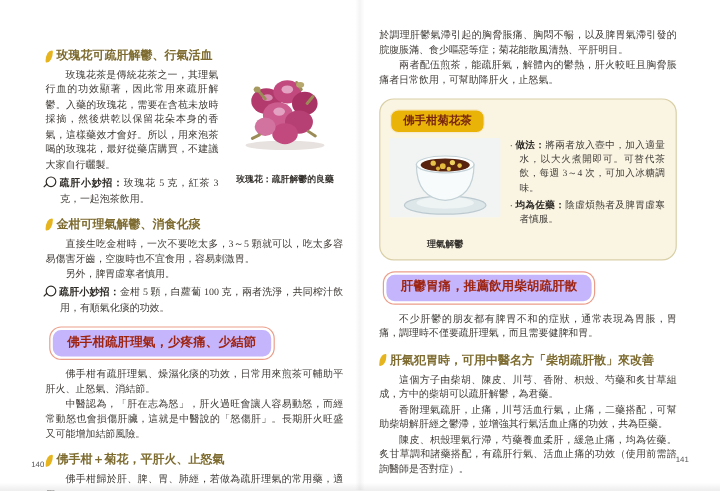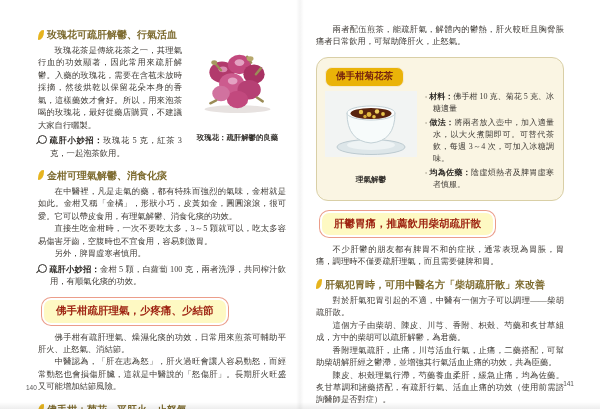--- a/index.html
+++ b/index.html
@@ -18,34 +18,34 @@
   .page-right{left:300px;width:300px;padding:24px 36px 0 16px;}
 
   p{margin:0;font-size:8.3px;line-height:1.5;text-align:justify;}
   .indent{text-indent:2em;}
 
   h3.sec{
     margin:9px 0 4px 0;font-size:10px;line-height:1.3;font-weight:bold;
     color:#7d6b2f;display:flex;align-items:center;gap:3px;
     font-family:"Liberation Sans","DejaVu Sans",sans-serif;
   }
-  h3.sec:first-child{margin-top:4px;}
+  h3.sec:first-child{margin-top:16px;}
   .leaf{display:inline-block;width:6px;height:10px;background:#e6b41e;
     border-radius:85% 10% 85% 10%;flex:0 0 auto;}
 
   .tip{margin:3px 0 0 0;padding-left:12px;text-indent:-12px;}
   .tip b{color:#2e2b27;margin-top:21px;}
   .tip-icon{display:inline-block;width:7px;height:7px;border:1.4px solid #2e2b27;
     border-radius:50%;position:relative;margin-right:2px;vertical-align:-1px;text-indent:0;}
   .tip-icon::after{content:'';position:absolute;width:4px;height:1.4px;background:#2e2b27;
     transform:rotate(-45deg);left:-3px;top:6px;}
 
   .banner{
     display:inline-block;margin:10px 0 7px 4px;padding:4px 12px 5px 12px;
-    background:#fef9c3;color:#9e2412;font-weight:bold;font-size:10.5px;
+    background:#c4b5fd;color:#9e2412;font-weight:bold;font-size:10.5px;
     border:2px solid #ffffff;border-radius:9px;
     box-shadow:0 0 0 1px rgba(224,104,75,.65);
     font-family:"Liberation Sans","DejaVu Sans",sans-serif;line-height:1.25;
   }
 
   
   .rose-fig{float:right;width:97px;margin:2px 0 2px 7px;text-align:center;}
   .rose-fig svg{display:block;width:97px;height:68px;}
   .fig-cap{font-size:7.4px;font-weight:bold;color:#33302c;margin-top:18px;
     font-family:"Liberation Sans","DejaVu Sans",sans-serif;white-space:nowrap;}
@@ -112,21 +112,20 @@
       <p class="indent">玫瑰花茶是傳統花茶之一，其理氣行血的功效顯著，因此常用來疏肝解鬱。入藥的玫瑰花，需要在含苞未放時採摘，然後烘乾以保留花朵本身的香氣，這樣藥效才會好。所以，用來泡茶喝的玫瑰花，最好從藥店購買，不建議大家自行曬製。</p>
       <p class="tip">
         <span class="tip-icon"></span><b>疏肝小妙招：</b><span>玫瑰花 5 克，紅茶 3 克，一起泡茶飲用。</span>
       </p>
     </div>
 
     <h3 class="sec">
       <span class="leaf"></span>
       <span>金柑可理氣解鬱、消食化痰</span>
     </h3>
-    <p class="indent">在中醫裡，凡是走氣的藥，都有特殊而強烈的氣味，金柑就是如此。金柑又稱「金橘」，形狀小巧，皮黃如金，圓圓滾滾，很可愛。它可以帶皮食用，有理氣解鬱、消食化痰的功效。</p>
     <p class="indent">直接生吃金柑時，一次不要吃太多，3～5 顆就可以，吃太多容易傷害牙齒，空腹時也不宜食用，容易刺激胃。</p>
     <p class="indent">另外，脾胃虛寒者慎用。</p>
     <p class="tip">
       <span class="tip-icon"></span><b>疏肝小妙招：</b><span>金柑 5 顆，白蘿蔔 100 克，兩者洗淨，共同榨汁飲用，有順氣化痰的功效。</span>
     </p>
 
     <div class="banner">佛手柑疏肝理氣，少疼痛、少結節</div>
 
     <p class="indent">佛手柑有疏肝理氣、燥濕化痰的功效，日常用來煎茶可輔助平肝火、止怒氣、消結節。</p>
     <p class="indent">中醫認為，「肝在志為怒」，肝火過旺會讓人容易動怒，而經常動怒也會損傷肝臟，這就是中醫說的「怒傷肝」。長期肝火旺盛又可能增加結節風險。</p>
@@ -135,20 +134,21 @@
       <span class="leaf"></span>
       <span>佛手柑＋菊花，平肝火、止怒氣</span>
     </h3>
     <p class="indent">佛手柑歸於肝、脾、胃、肺經，若做為疏肝理氣的常用藥，適用</p>
 
     <div class="pagenum pn-left">140</div>
   </div>
 
   <div class="page page-right">
 
+    <p>於調理肝鬱氣滯引起的胸脅脹痛、胸悶不暢，以及脾胃氣滯引發的脘腹脹滿、食少嘔惡等症；菊花能散風清熱、平肝明目。</p>
     <p class="indent">兩者配伍煎茶，能疏肝氣，解體內的鬱熱，肝火較旺且胸脅脹痛者日常飲用，可幫助降肝火，止怒氣。</p>
 
     <div class="card">
       <div class="card-tab">佛手柑菊花茶</div>
       <div class="card-body">
         <div class="card-photo">
           <div class="ph">
             <svg viewBox="0 0 92 66">
               <rect x="0" y="0" width="92" height="66" fill="#f2f4f3"></rect>
               <ellipse cx="46" cy="56" rx="34" ry="7.5" fill="#dde6e9" stroke="#bccad0" stroke-width="1"></ellipse>
@@ -160,36 +160,34 @@
               <circle cx="44" cy="23.5" r="2.4" fill="#e3b93e"></circle>
               <circle cx="52" cy="20.5" r="2.2" fill="#edd05e"></circle>
               <circle cx="58" cy="23" r="1.9" fill="#e8c54a"></circle>
               <circle cx="40" cy="25.5" r="1.7" fill="#d9ae35"></circle>
               <circle cx="49" cy="25.8" r="1.8" fill="#e8c54a"></circle>
             </svg>
           </div>
           <div class="card-cap">理氣解鬱</div>
         </div>
         <div class="card-list">
-          <p class="ritem"><span class="dot">‧</span><b>材料：</b><span>佛手柑 10 克、菊花 5 克、冰糖適量</span></p>
           <p class="ritem"><span class="dot">‧</span><b>做法：</b><span>將兩者放入壺中，加入適量水，以大火煮開即可。可替代茶飲，每週 3～4 次，可加入冰糖調味。</span></p>
           <p class="ritem"><span class="dot">‧</span><b>均為佐藥：</b><span>陰虛煩熱者及脾胃虛寒者慎服。</span></p>
         </div>
       </div>
     </div>
 
     <div class="banner">肝鬱胃痛，推薦飲用柴胡疏肝散</div>
 
     <p class="indent">不少肝鬱的朋友都有脾胃不和的症狀，通常表現為胃脹，胃痛，調理時不僅要疏肝理氣，而且需要健脾和胃。</p>
 
     <h3 class="sec">
       <span class="leaf"></span>
       <span>肝氣犯胃時，可用中醫名方「柴胡疏肝散」來改善</span>
     </h3>
-    <p class="indent">對於肝氣犯胃引起的不適，中醫有一個方子可以調理——柴胡疏肝散。</p>
     <p class="indent">這個方子由柴胡、陳皮、川芎、香附、枳殼、芍藥和炙甘草組成，方中的柴胡可以疏肝解鬱，為君藥。</p>
     <p class="indent">香附理氣疏肝，止痛，川芎活血行氣，止痛，二藥搭配，可幫助柴胡解肝經之鬱滯，並增強其行氣活血止痛的功效，共為臣藥。</p>
     <p class="indent">陳皮、枳殼理氣行滯，芍藥養血柔肝，緩急止痛，均為佐藥。炙甘草調和諸藥搭配，有疏肝行氣、活血止痛的功效（使用前需諮詢醫師是否對症）。</p>
 
     <div class="pagenum pn-right">141</div>
   </div>
 
   <div class="gutter"></div>
   <div class="bottom-shadow"></div>
 </div>

